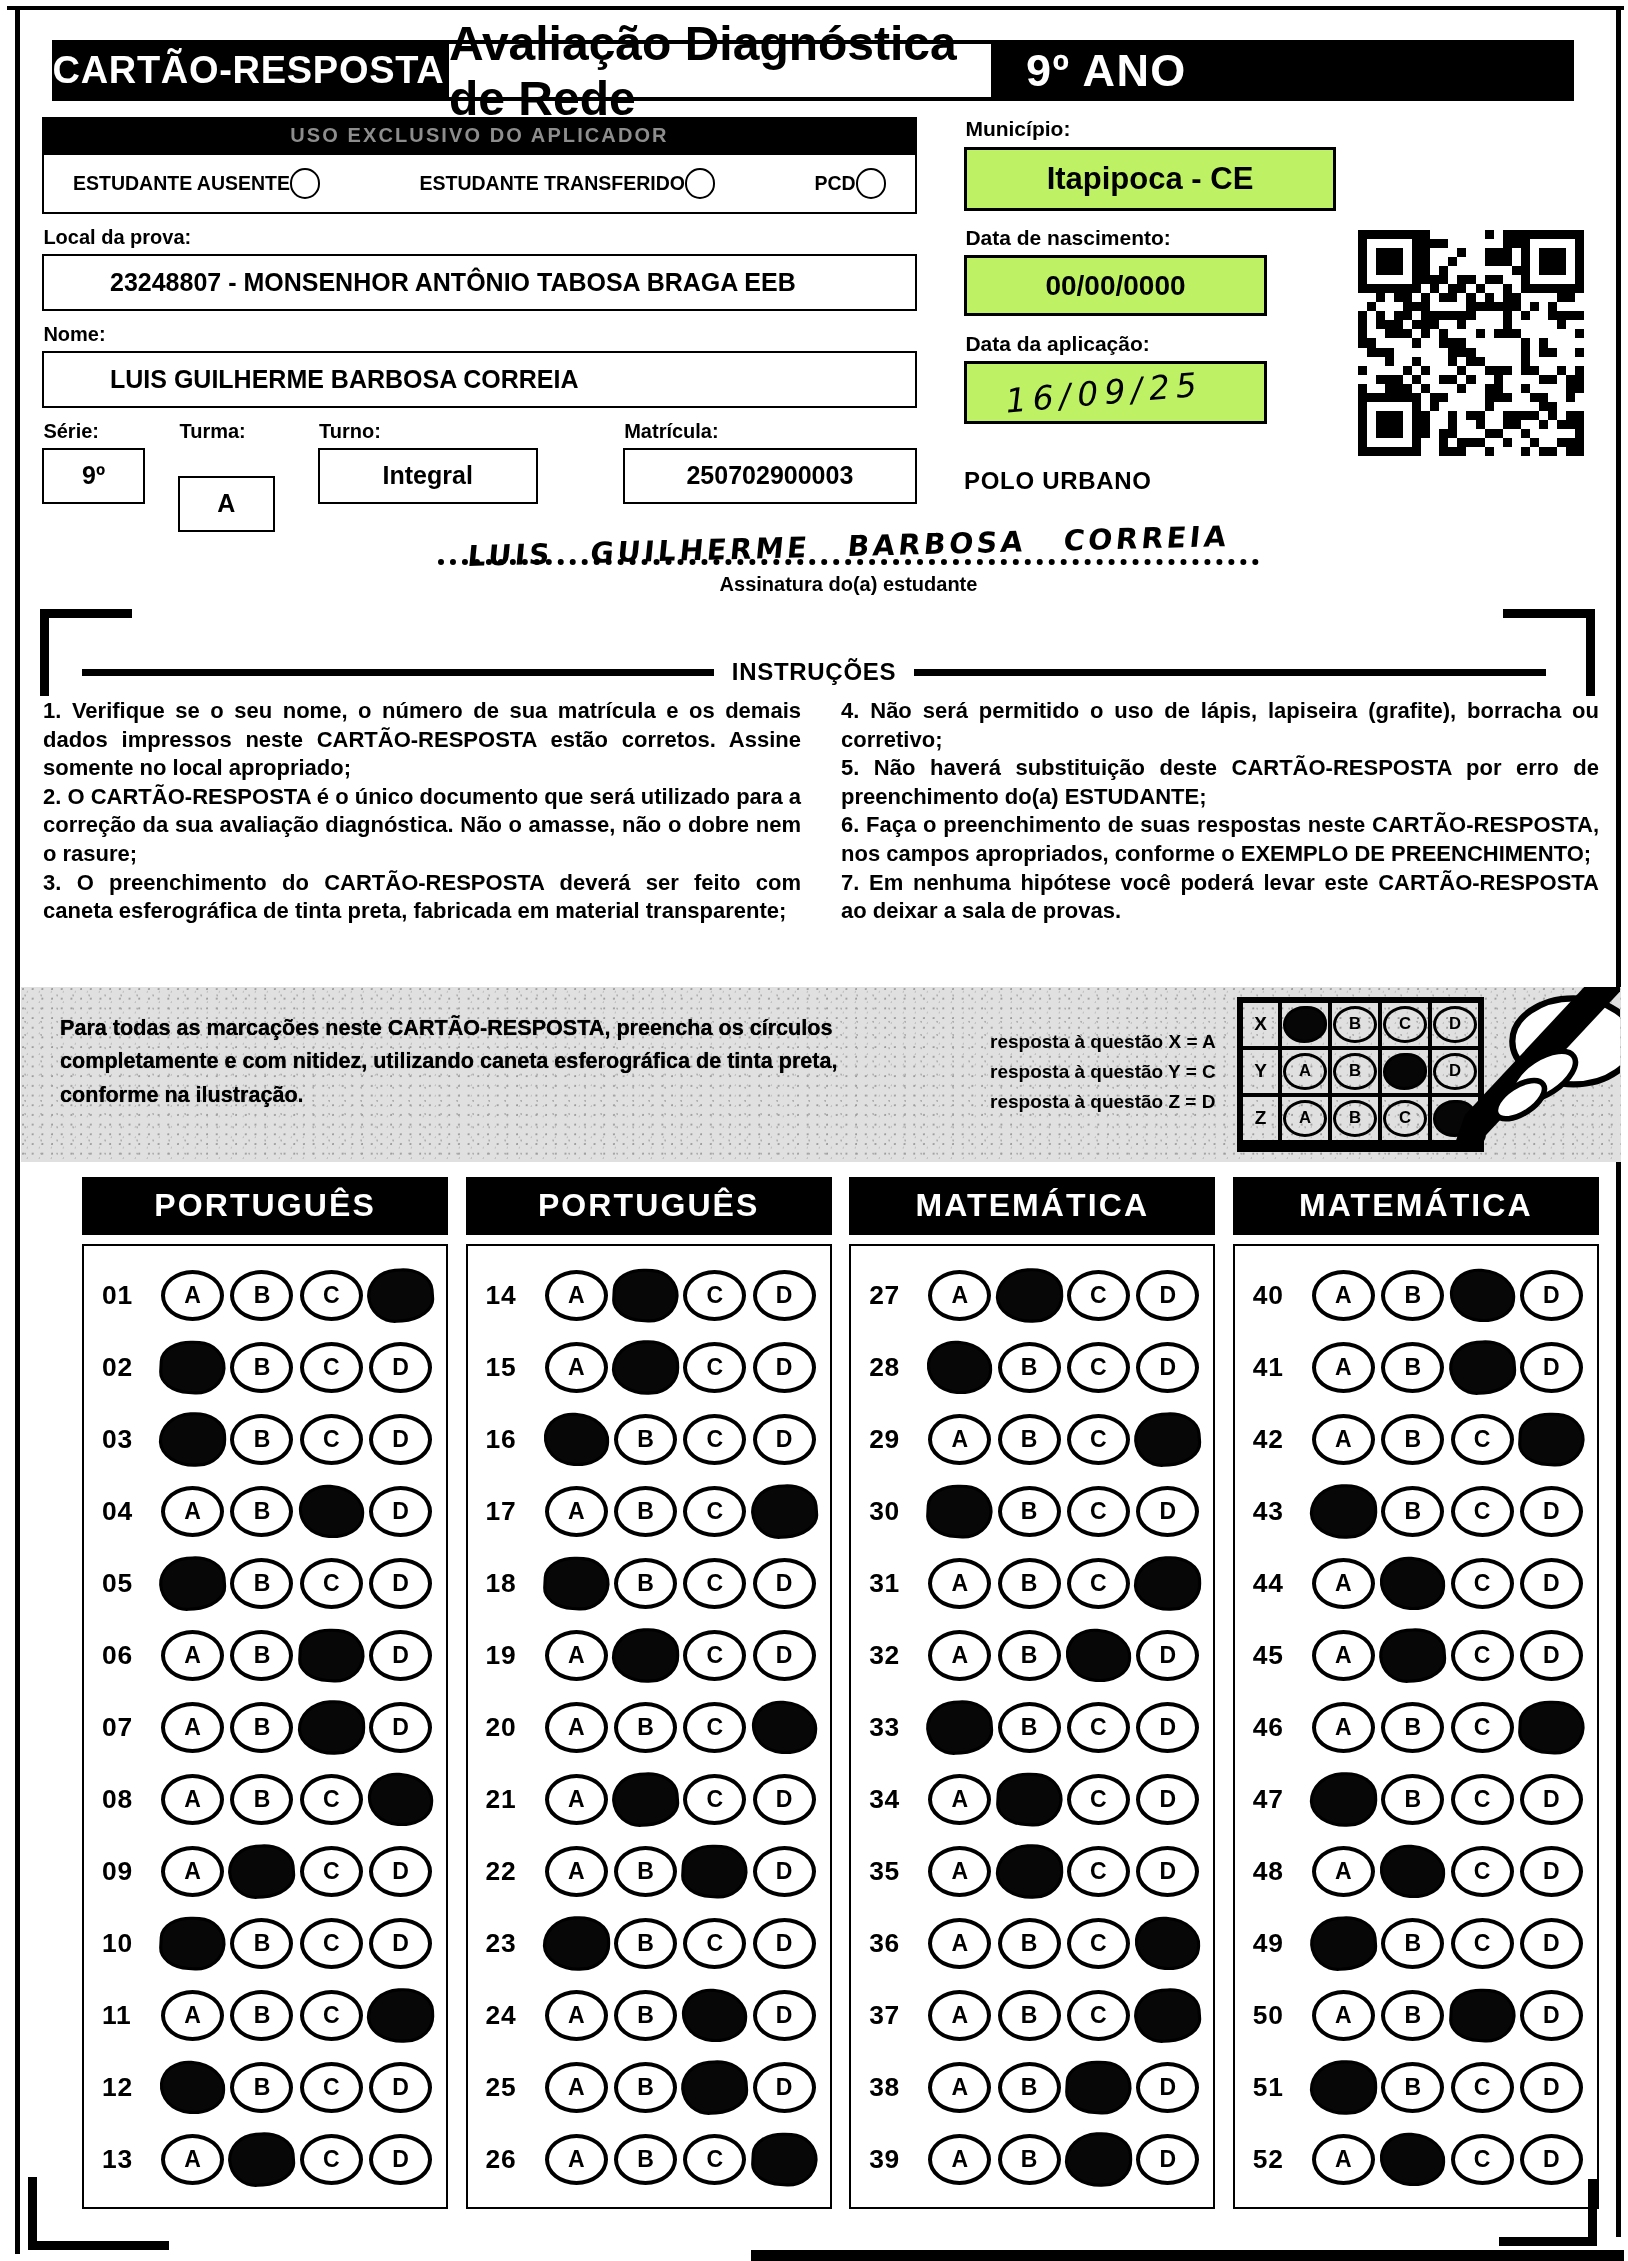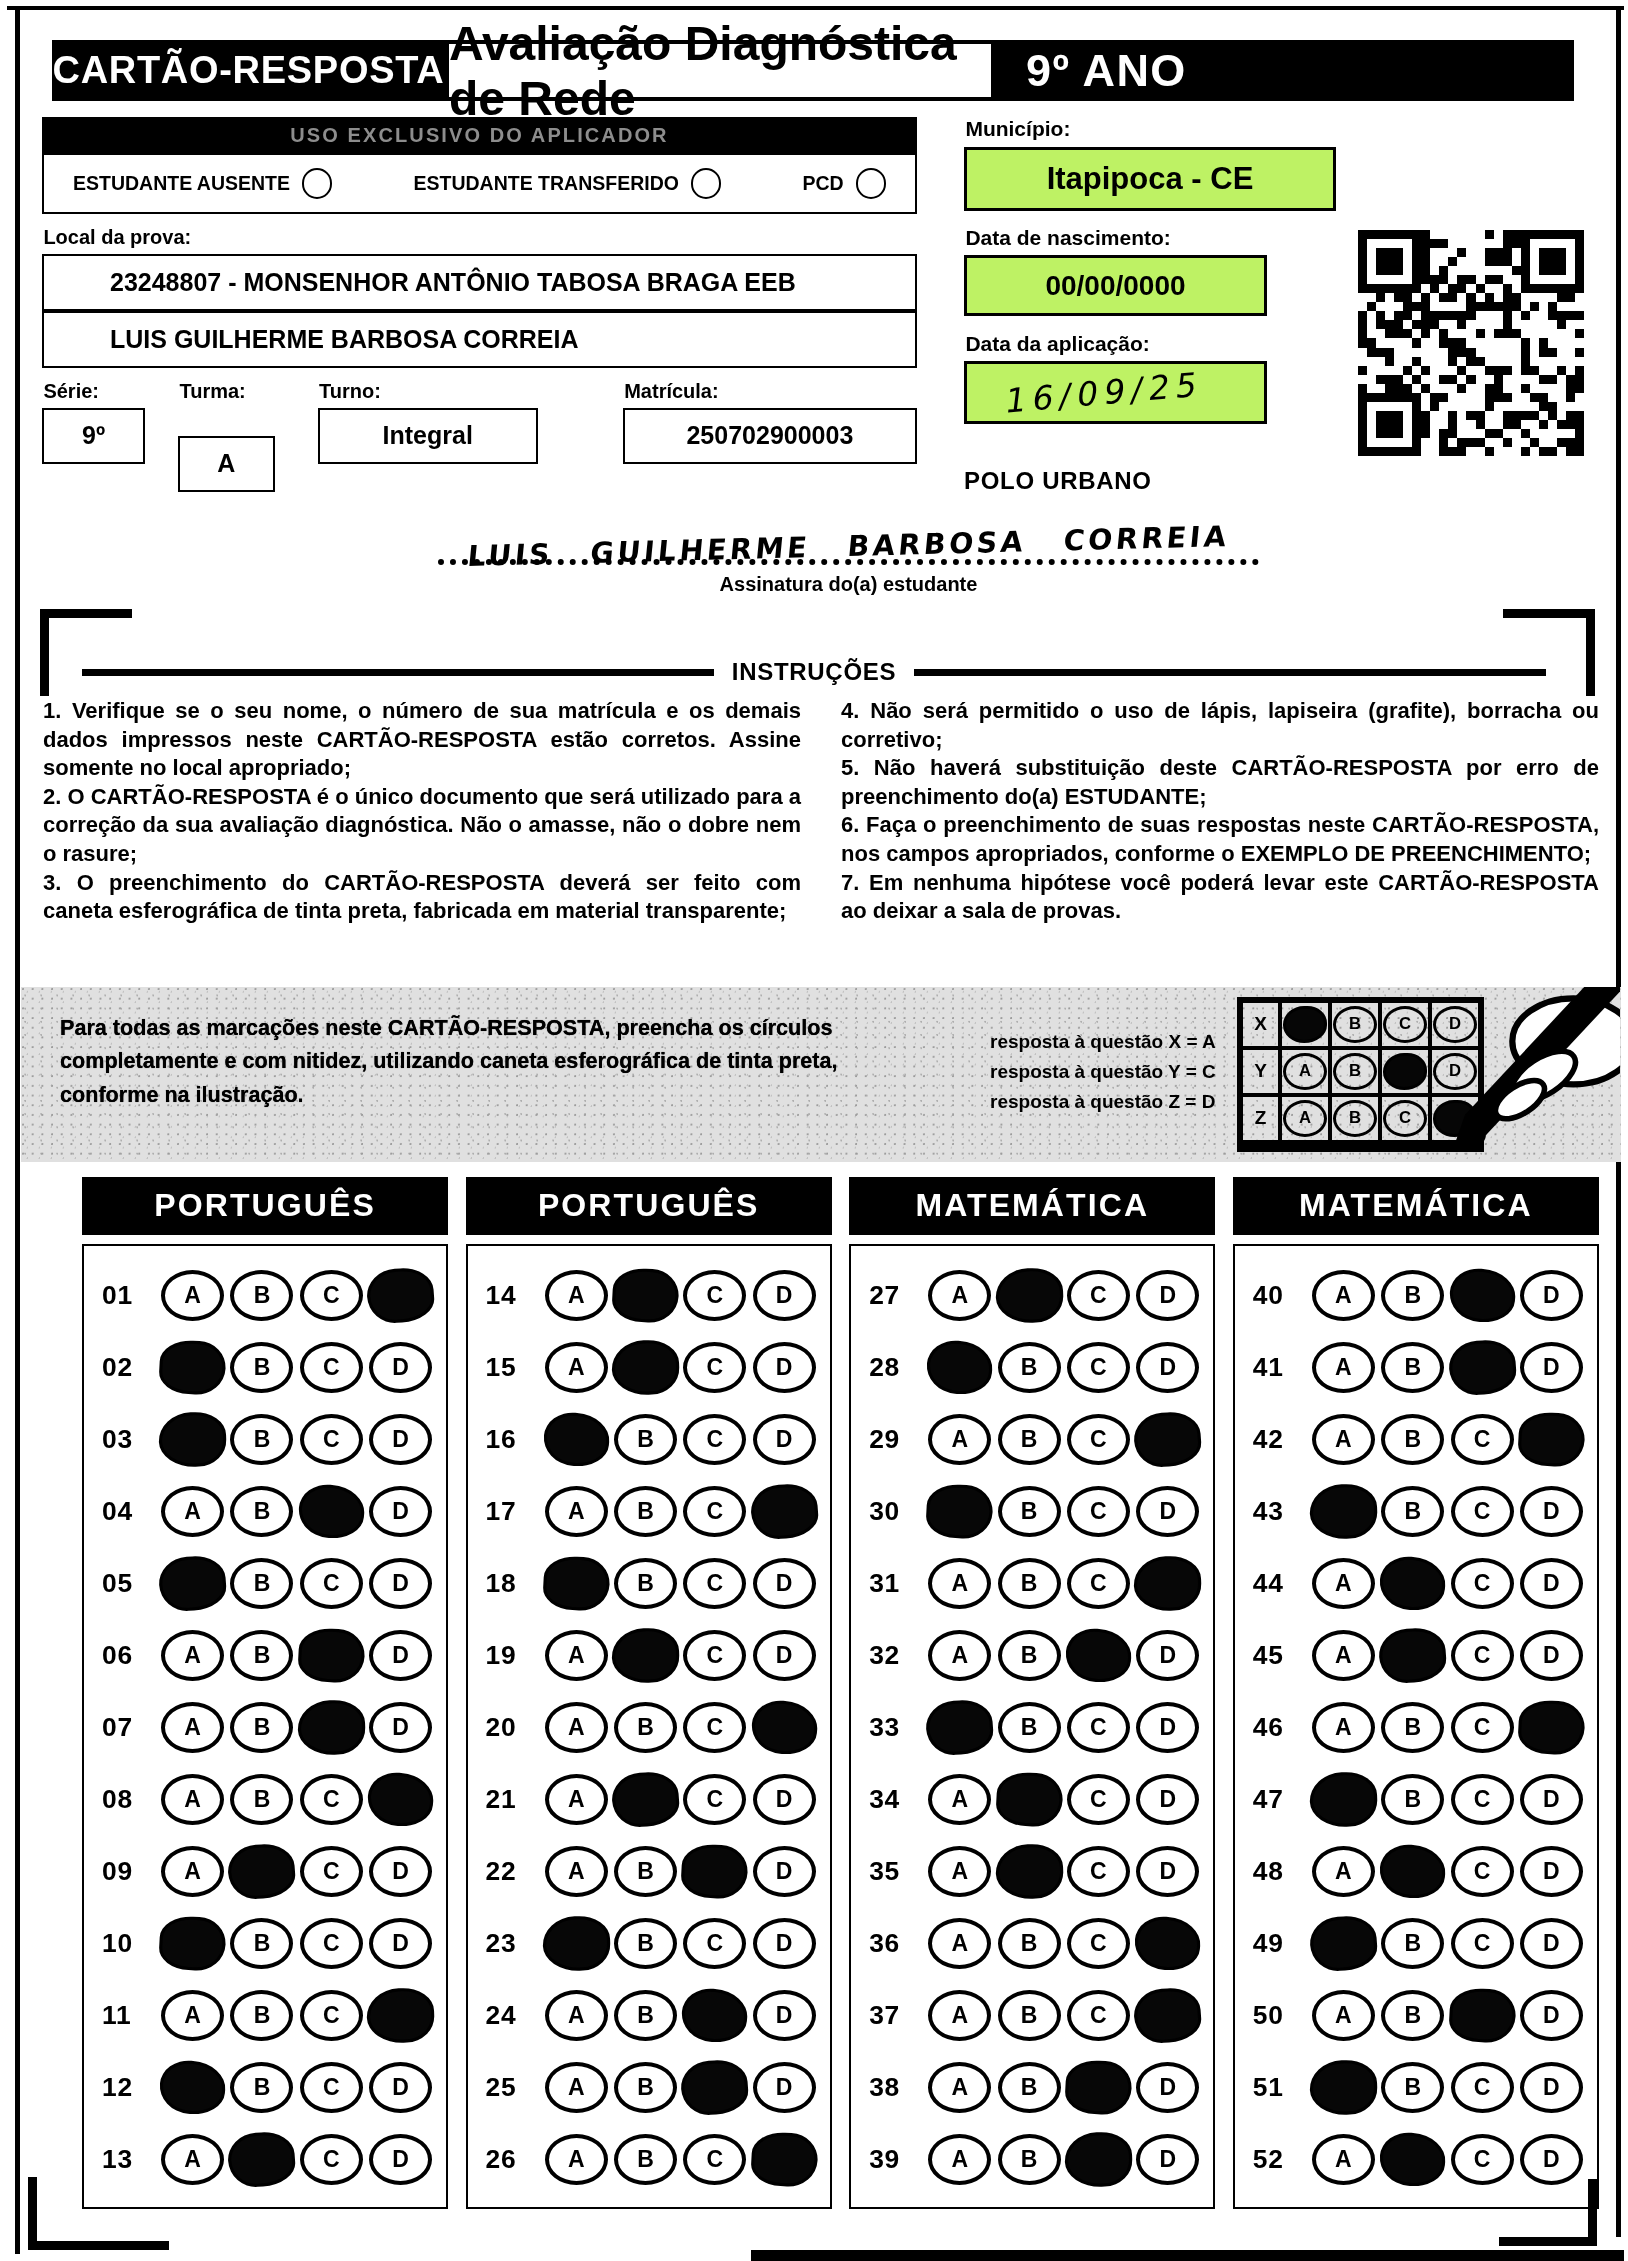--- a/index.html
+++ b/index.html
@@ -17,21 +17,21 @@
   .seg-black1{width:393px;color:#fff;font-size:38px;letter-spacing:0.7px;}
   .seg-white{width:550px;background:#fff;color:#000;font-size:48px;border:4.2px solid #000;box-sizing:border-box;}
   .seg-black2{flex:1;color:#fff;font-size:45px;justify-content:flex-start;padding-left:31px;letter-spacing:1.4px;}
 
   
   .left-panel{position:absolute;left:42px;top:117px;width:875px;}
   .applicator-bar{height:36px;background:#000;display:flex;align-items:center;justify-content:center;
                   color:#8d8d8d;font-weight:700;font-size:20px;letter-spacing:2.1px;}
   .options-box{border:2.8px solid #000;height:61px;display:flex;align-items:center;
                padding:0 29px;justify-content:space-between;box-sizing:border-box;}
-  .app-option{display:flex;align-items:center;gap:12px;}
+  .app-option{display:flex;align-items:center;gap:0;}
   .app-option .lbl{font-size:19.5px;font-weight:700;}
   .opt-circle{width:26.4px;height:26.4px;border:2.8px solid #000;border-radius:50%;background:#fff;}
   .field-label{font-size:20px;font-weight:700;margin:12px 0 4.9px 1.4px;}
   .field-box{border:2.8px solid #000;height:57px;display:flex;align-items:center;
              padding-left:66px;font-size:25px;font-weight:700;box-sizing:border-box;}
   .small-row{display:flex;margin-top:0;}
   .sf{display:flex;flex-direction:column;}
   .sf .field-box{padding:0;justify-content:center;height:56px;}
   .sf-serie{width:110px;}
   .sf-turma{width:103px;margin-left:33px;gap:28px;}
@@ -140,20 +140,21 @@
         </div>
         <div class="app-option">
           <span class="lbl">PCD</span>
           <span class="opt-circle"></span>
         </div>
       </div>
 
     <div class="field-label">Local da prova:</div>
     <div class="field-box">23248807 - MONSENHOR ANTÔNIO TABOSA BRAGA EEB</div>
 
+    <div class="field-label">Nome:</div>
     <div class="field-box">LUIS GUILHERME BARBOSA CORREIA</div>
 
     <div class="small-row">
       <div class="sf sf-serie">
         <div class="field-label">Série:</div>
         <div class="field-box">9º</div>
       </div>
       <div class="sf sf-turma">
         <div class="field-label">Turma:</div>
         <div class="field-box">A</div>

